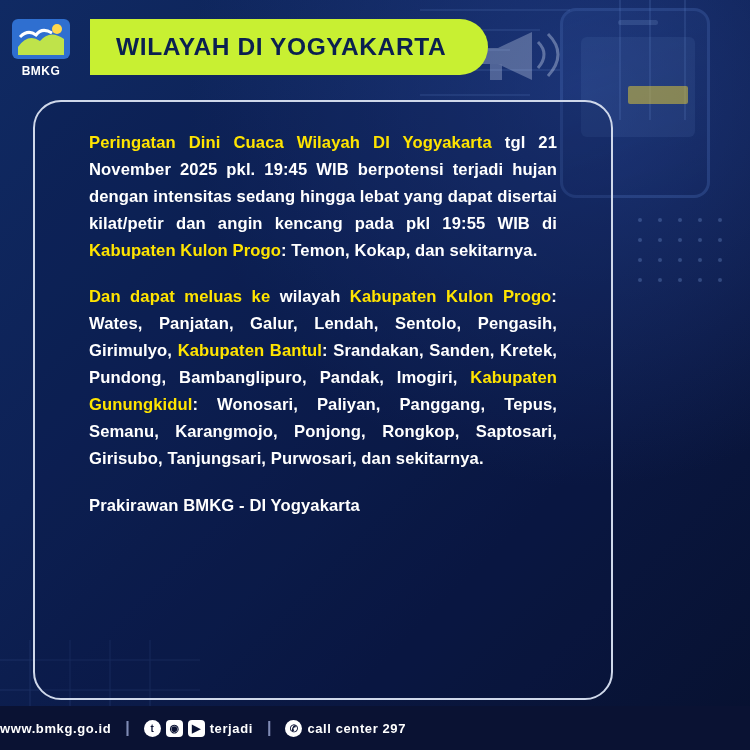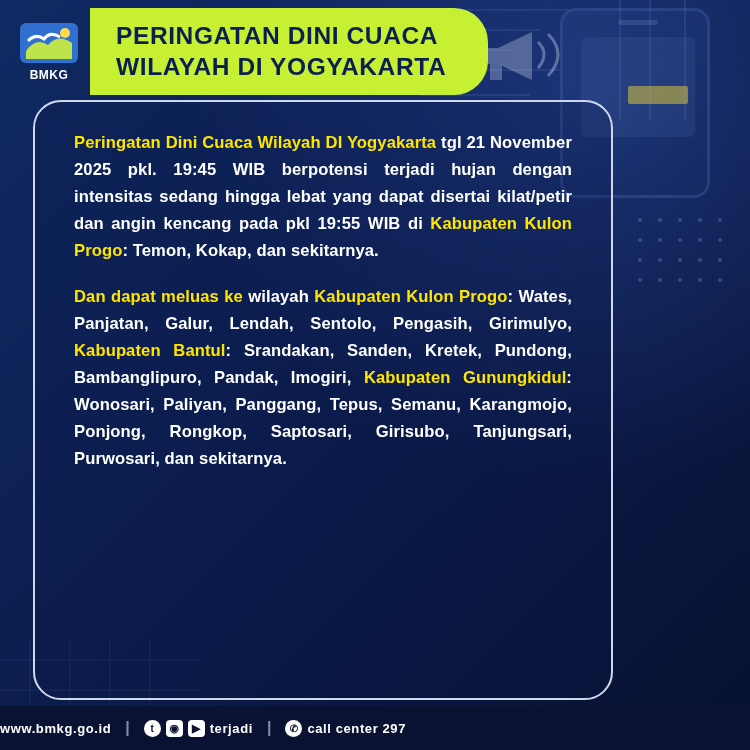--- a/index.html
+++ b/index.html
@@ -53,21 +53,21 @@
     left: 0px; top: 640px; width: 200px; height: 110px; opacity: 0.22;
   }
 
   
   .header {
     position: absolute; left: 0; top: 8px;
     display: flex; align-items: center; gap: 14px;
   }
   .logo-wrap {
     width: 78px; height: 78px;
-    display: flex; flex-direction: column; align-items: flex-end; justify-content: center;
+    display: flex; flex-direction: column; align-items: flex-start; justify-content: center;
     margin-left: 6px;
   }
   .logo-badge {
     width: 70px; height: 70px; position: relative;
     display: flex; flex-direction: column; align-items: center; justify-content: center;
   }
   .logo-text {
     font-size: 12px; font-weight: bold; letter-spacing: 0.5px; color: #ffffff;
     margin-top: 1px;
   }
@@ -83,21 +83,21 @@
     font-family: "Liberation Sans", sans-serif;
   }
 
   
   .card {
     position: absolute; left: 33px; top: 100px;
     width: 580px; height: 600px;
     border: 2px solid #cfd8ea;
     border-radius: 28px;
     background: rgba(10, 24, 68, 0.22);
-    padding: 28px 39px;
+    padding: 28px 54px;
   }
   .body-text {
     color: #ffffff;
     font-size: 16.6px;
     line-height: 1.62;
     text-align: justify;
     font-weight: bold;
     letter-spacing: 0.1px;
   }
   .body-text p { margin: 0 0 16px 0; }
@@ -187,33 +187,33 @@
         <svg width="62" height="46" viewBox="0 0 62 46">
           <rect x="2" y="2" width="58" height="40" rx="6" fill="#2f6fd0"></rect>
           <path d="M8 30 q10 -14 22 -6 q10 -12 24 -2 L54 38 L8 38 Z" fill="#bfe34a"></path>
           <path d="M10 20 q8 -8 16 -2 q6 -8 16 -2" stroke="#ffffff" stroke-width="3" fill="none"></path>
           <circle cx="47" cy="12" r="5" fill="#ffd84d"></circle>
         </svg>
         <div class="logo-text">BMKG</div>
       </div>
     </div>
     <div class="title-pill">
-      <div class="t">PERINGATAN DINI CUACA</div>
       <div class="t">WILAYAH DI YOGYAKARTA</div>
     </div>
   </div>
 
   <div class="card">
     <div class="body-text">
       <p class="para-warn">
         <span class="hl">Peringatan Dini Cuaca Wilayah DI Yogyakarta</span><span> tgl 21 November 2025 pkl. 19:45 WIB berpotensi terjadi hujan dengan intensitas sedang hingga lebat yang dapat disertai kilat/petir dan angin kencang pada pkl 19:55 WIB di </span><span class="hl">Kabupaten Kulon Progo</span><span>: Temon, Kokap, dan sekitarnya.</span>
       </p>
       <p class="para-warn">
         <span class="hl">Dan dapat meluas ke</span><span> wilayah </span><span class="hl">Kabupaten Kulon Progo</span><span>: Wates, Panjatan, Galur, Lendah, Sentolo, Pengasih, Girimulyo, </span><span class="hl">Kabupaten Bantul</span><span>: Srandakan, Sanden, Kretek, Pundong, Bambanglipuro, Pandak, Imogiri, </span><span class="hl">Kabupaten Gunungkidul</span><span>: Wonosari, Paliyan, Panggang, Tepus, Semanu, Karangmojo, Ponjong, Rongkop, Saptosari, Girisubo, Tanjungsari, Purwosari, dan sekitarnya.</span>
       </p>
+      <p class="para-sign">Prakirawan BMKG - DI Yogyakarta</p>
     </div>
   </div>
 
   <div class="footer">
     <span class="footer-text">www.bmkg.go.id</span>
     <span class="sep">|</span>
     <span class="soc">
       <span class="round-ic">t</span>
       <span class="soc-ic">◉</span>
       <span class="soc-ic">▶</span>

